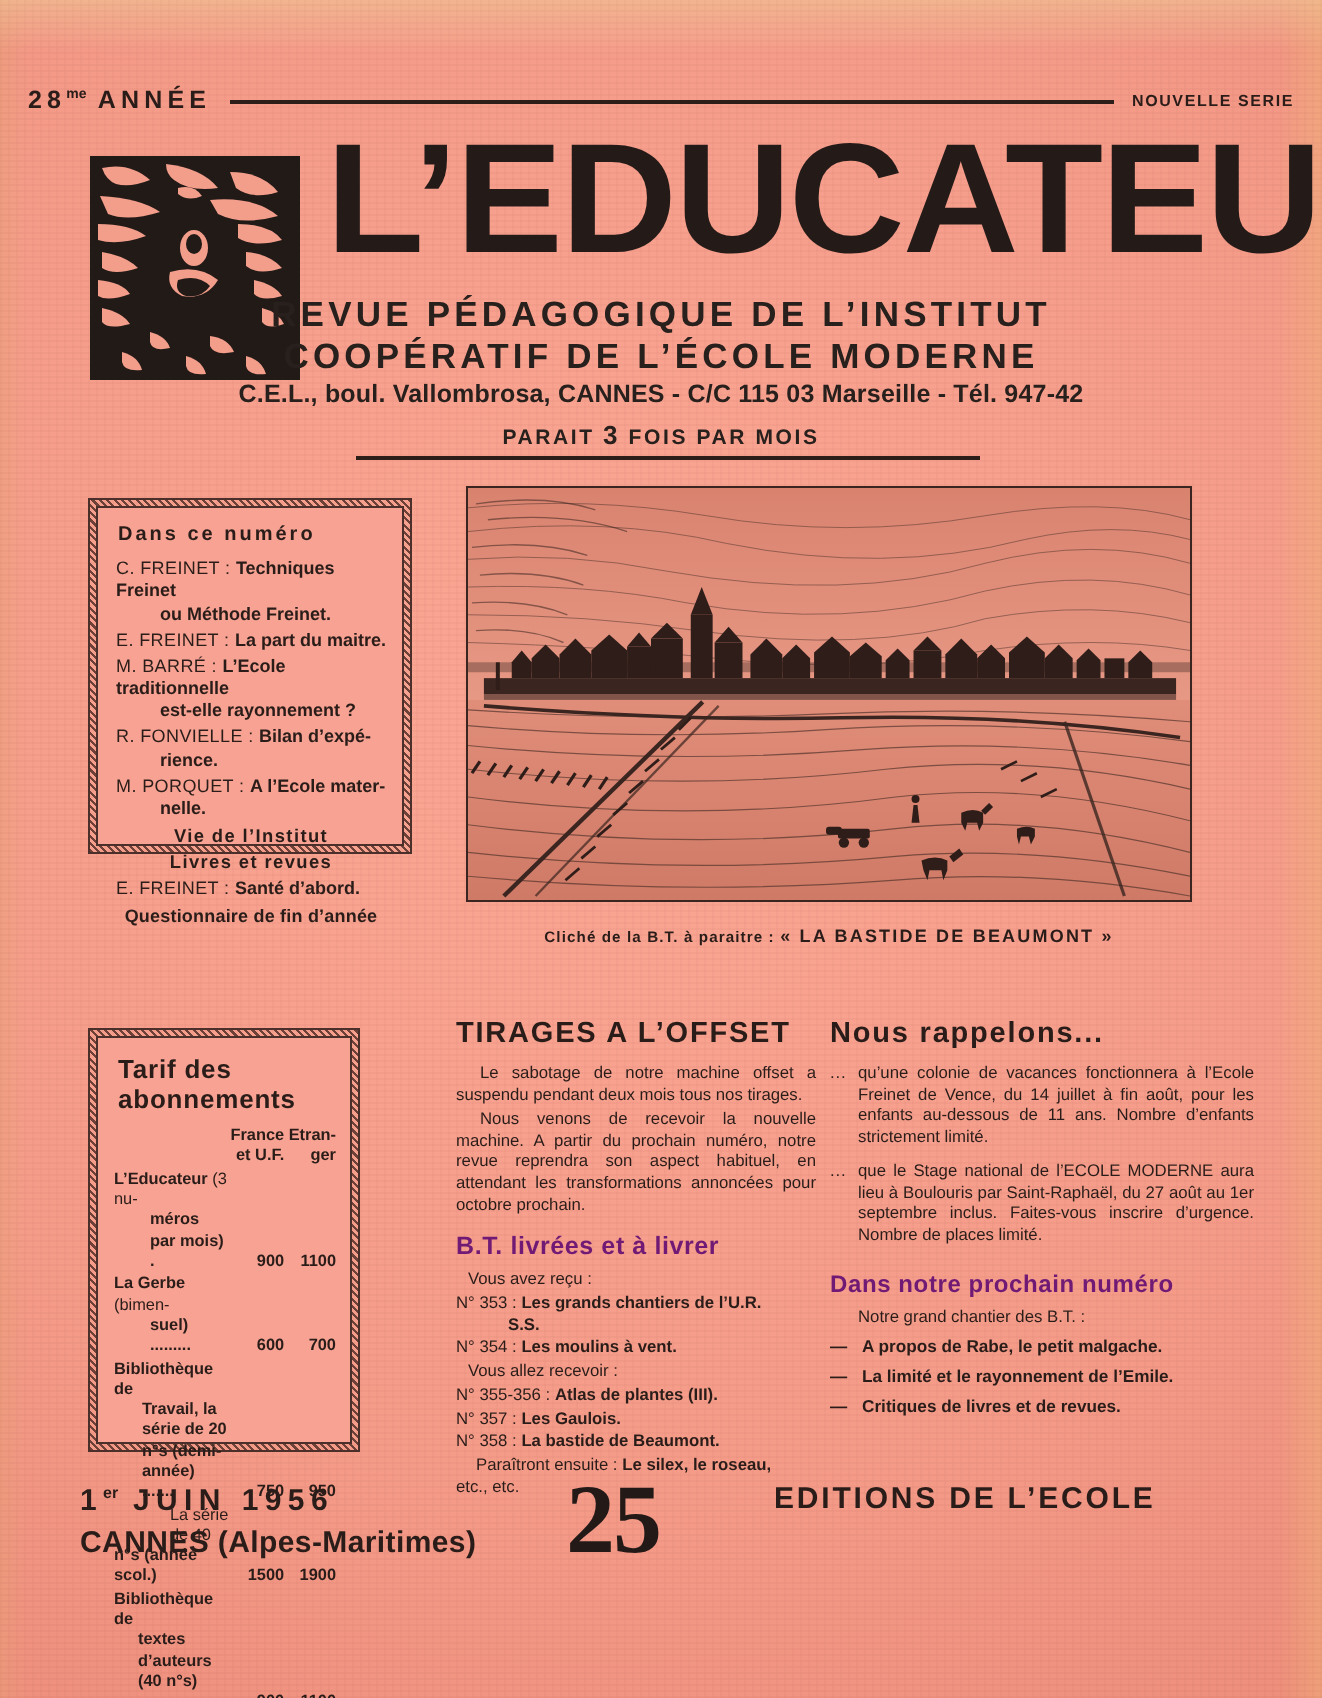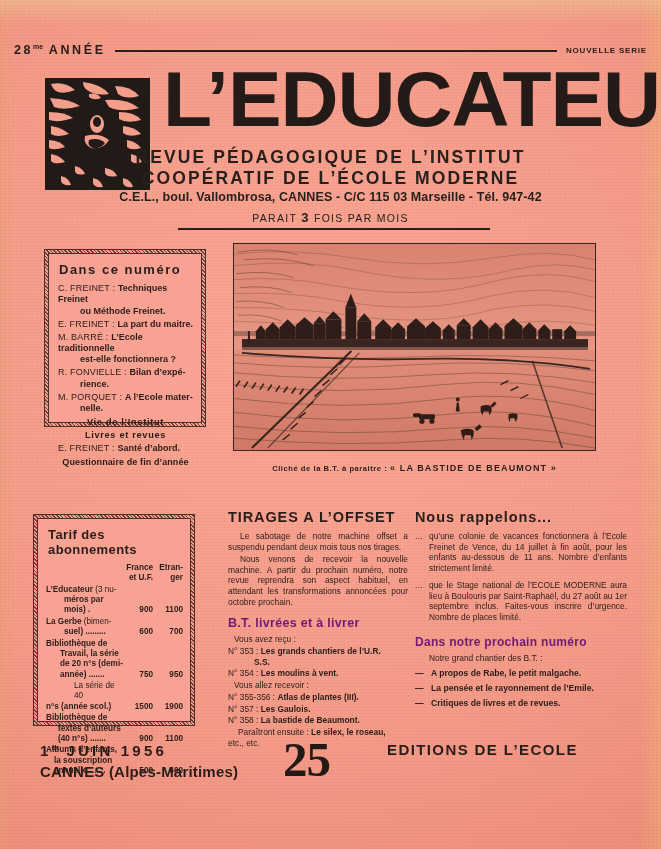--- a/index.html
+++ b/index.html
@@ -67,21 +67,21 @@
   }
   .sub1{top:147px;}
   .sub2{top:168px;}
   .sub3{
     position:absolute;left:0;right:0;text-align:center;top:190px;
     font-size:12.5px;font-weight:bold;letter-spacing:.1px;color:#28201c;
     white-space:nowrap;
   }
   .sub4{
     position:absolute;left:0;right:0;text-align:center;top:210px;
-    font-size:10.5px;font-weight:normal;letter-spacing:1.3px;color:#28201c;
+    font-size:10.5px;font-weight:bold;letter-spacing:1.3px;color:#28201c;
     white-space:nowrap;
   }
   .sub4 b{font-size:13px;}
   .rule-h2{
     position:absolute;left:178px;width:312px;top:228px;height:0;
     border-top:2.2px solid #2d1e1a;
   }
 
   
   .frame{
@@ -95,38 +95,38 @@
     border:1px solid #4b2f2a;
     background:#f7a292;
     width:100%;height:100%;box-sizing:border-box;
     position:relative;
   }
 
   
   #box-sommaire{left:44px;top:249px;width:162px;height:178px;box-sizing:border-box;}
   #box-sommaire .inner{padding:7px 8px 5px 9px;}
   .som-title{
-    font-size:13px;font-weight:bold;letter-spacing:1.5px;
+    font-size:10px;font-weight:bold;letter-spacing:1.5px;
     margin:1px 0 6px 1px;color:#2a1d19;
   }
   .som-item{
     font-size:9px;line-height:11.4px;color:#2a1d19;
     margin-bottom:1.5px;
   }
   .som-item .au{font-weight:normal;letter-spacing:.2px;}
   .som-item .ti{font-weight:bold;}
   .som-item .ind{display:block;padding-left:22px;font-weight:bold;}
   .som-center{
     font-size:9.2px;font-weight:bold;line-height:13px;text-align:center;
     letter-spacing:.7px;color:#2a1d19;
   }
   .som-last{font-size:9px;font-weight:bold;line-height:12px;color:#2a1d19;letter-spacing:.1px;text-align:center;}
 
   
-  #box-tarif{left:33px;top:514px;width:162px;height:212px;box-sizing:border-box;}
+  #box-tarif{left:44px;top:514px;width:136px;height:212px;box-sizing:border-box;}
   #box-tarif .inner{padding:6px 7px 4px 8px;}
   .tar-title{
     font-size:13px;font-weight:bold;letter-spacing:.4px;
     margin:2px 0 6px 2px;color:#2a1d19;
   }
   table.tarif{width:100%;border-collapse:collapse;}
   table.tarif td{
     font-size:8.2px;line-height:10.2px;color:#2a1d19;vertical-align:bottom;
     padding:0 0 1.5px 0;
   }
@@ -273,21 +273,21 @@
 
       <div class="som-item">
         <span class="au">C. FREINET : </span><span class="ti">Techniques Freinet</span>
         <span class="ind">ou Méthode Freinet.</span>
       </div>
       <div class="som-item">
         <span class="au">E. FREINET : </span><span class="ti">La part du maitre.</span>
       </div>
       <div class="som-item">
         <span class="au">M. BARRÉ : </span><span class="ti">L’Ecole traditionnelle</span>
-        <span class="ind">est-elle fonctionnera ?</span>
+        <span class="ind">est-elle rayonnement ?</span>
       </div>
       <div class="som-item">
         <span class="au">R. FONVIELLE : </span><span class="ti">Bilan d’expé-</span>
         <span class="ind">rience.</span>
       </div>
       <div class="som-item">
         <span class="au">M. PORQUET : </span><span class="ti">A l’Ecole mater-</span>
         <span class="ind">nelle.</span>
       </div>
 
@@ -531,21 +531,21 @@
     <div class="rap-item">
       <span class="lead">...</span><span>que le Stage national de l’ECOLE MODERNE aura lieu à Boulouris par Saint-Raphaël, du 27 août au 1er septembre inclus. Faites-vous inscrire d’urgence. Nombre de places limité.</span>
     </div>
 
     <div class="col-h2" style="font-size:12px;margin-top:12px;">Dans notre prochain numéro</div>
     <div class="next-note">Notre grand chantier des B.T. :</div>
     <div class="next-item">
       <span class="dash">—</span><span>A propos de Rabe, le petit malgache.</span>
     </div>
     <div class="next-item">
-      <span class="dash">—</span><span>La pensée et le rayonnement de l’Emile.</span>
+      <span class="dash">—</span><span>La limité et le rayonnement de l’Emile.</span>
     </div>
     <div class="next-item">
       <span class="dash">—</span><span>Critiques de livres et de revues.</span>
     </div>
   </div>
 
   <div class="f-date">
     <span>1</span><sup>er</sup> <span>JUIN 1956</span>
   </div>
   <div class="f-city">CANNES (Alpes-Maritimes)</div>

